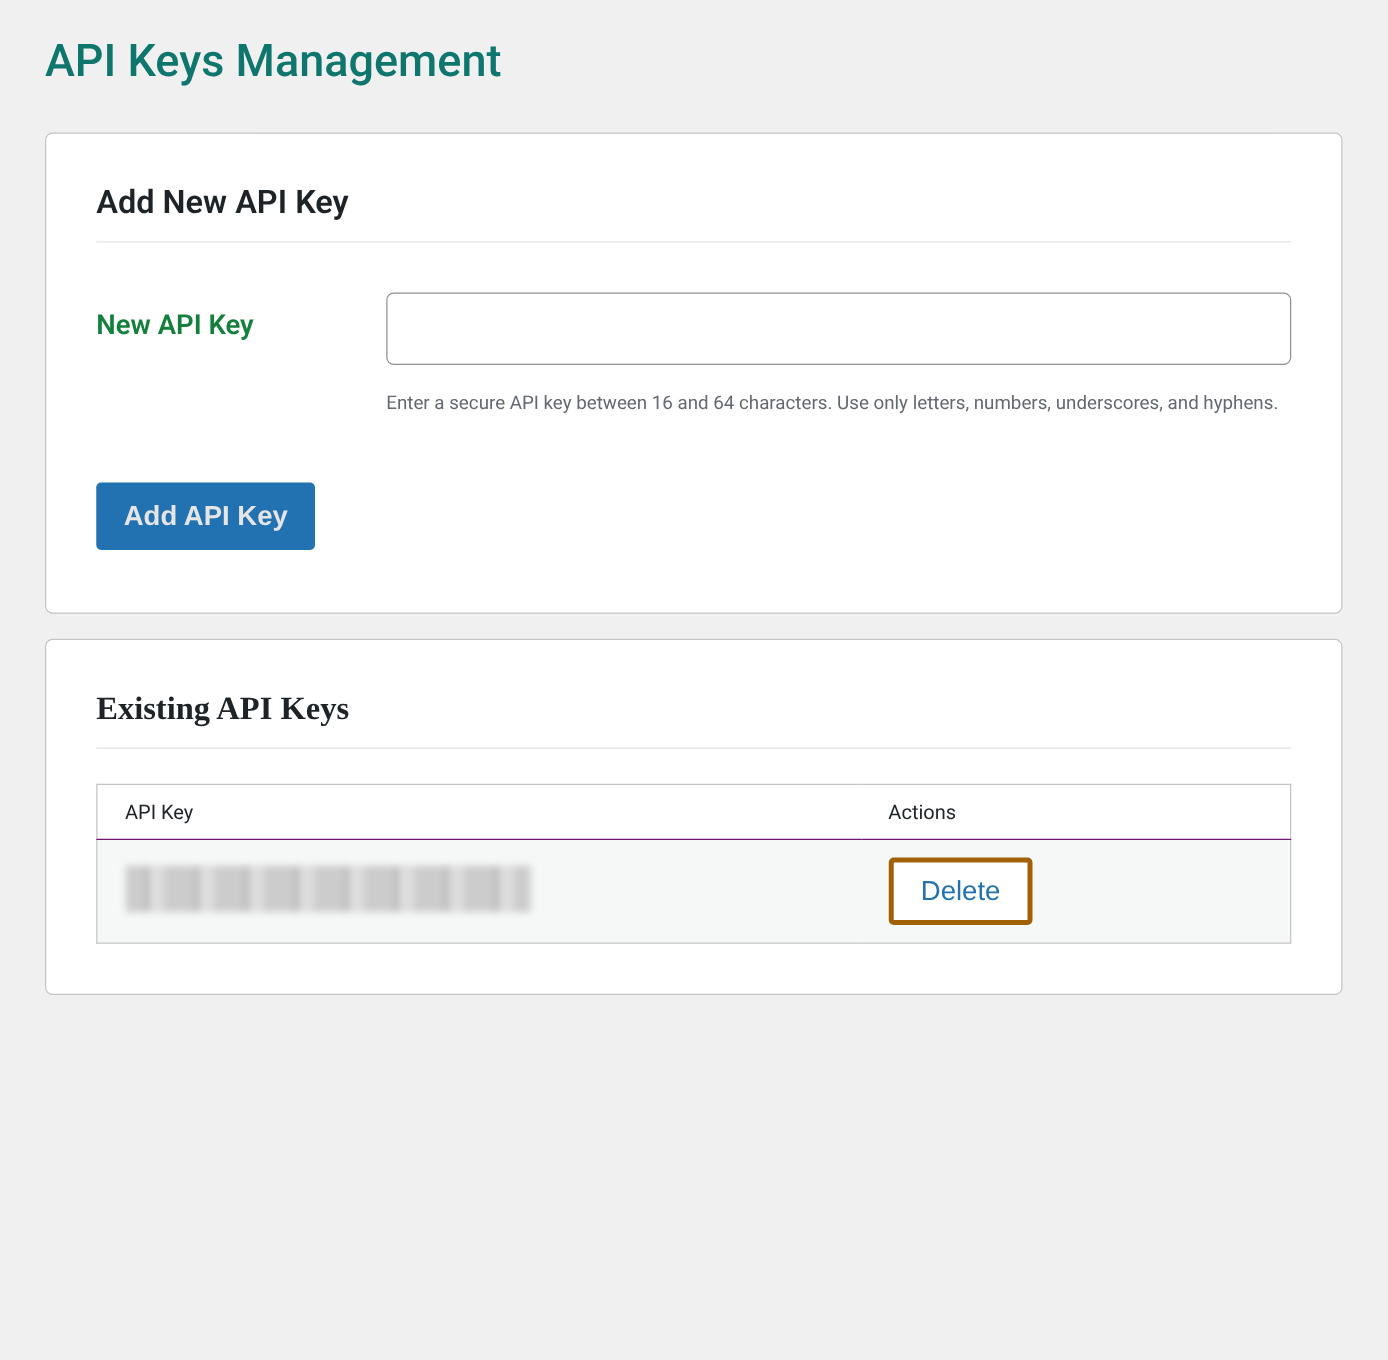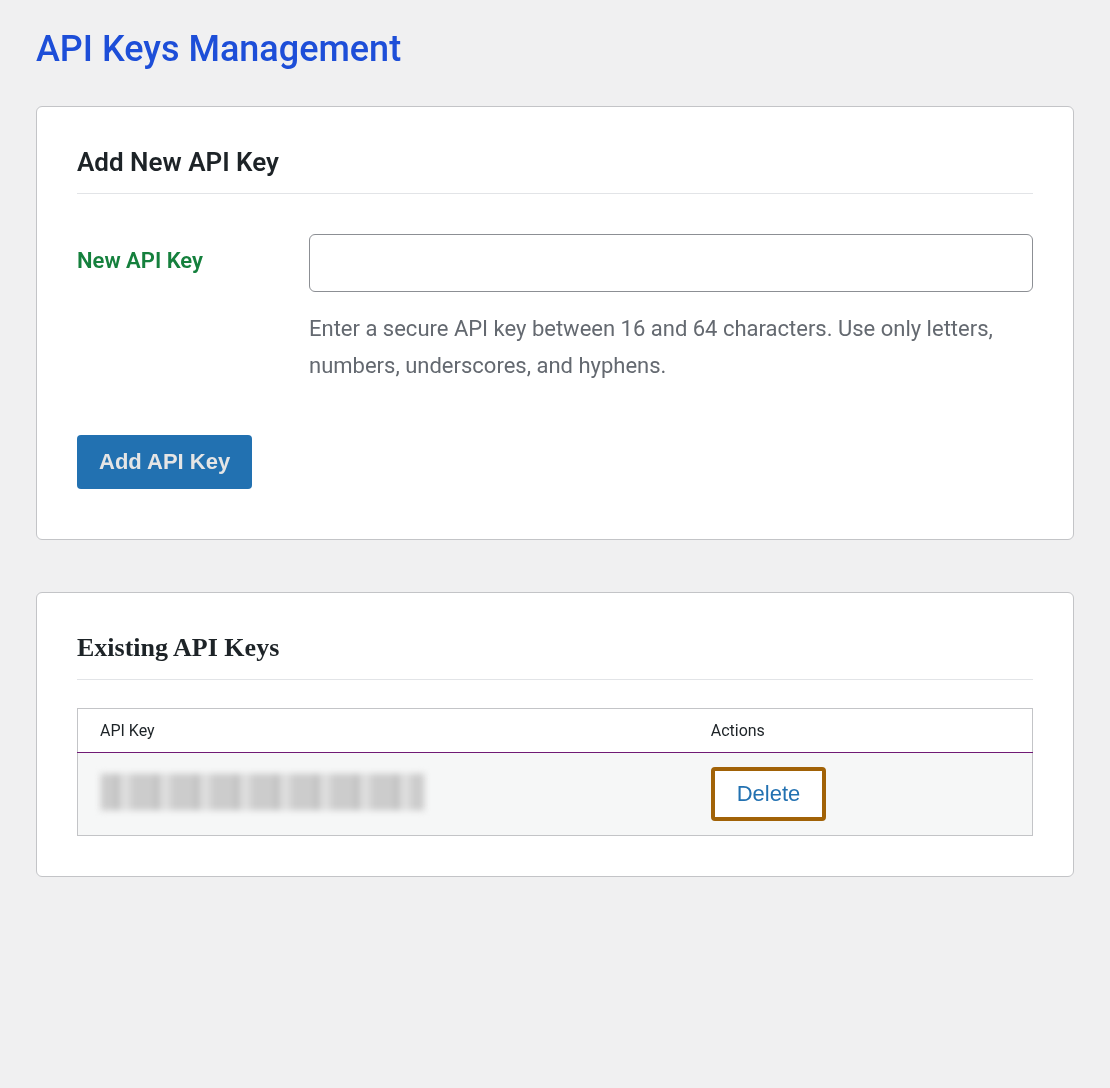--- a/index.html
+++ b/index.html
@@ -9,30 +9,30 @@
     }
     body {
       font-family: -apple-system, BlinkMacSystemFont, "Segoe UI", Roboto, Helvetica, Arial, sans-serif;
       background: #f0f0f1;
       padding: 20px 36px;
       color: #1d2327;
     }
     .page-title {
       font-size: 36px;
       font-weight: 500;
-      color: #1d4ed8;
+      color: #0f766e;
       margin-bottom: 36px;
       margin-top: 8px;
     }
     .card {
       background: #fff;
       border: 1px solid #c3c4c7;
       border-radius: 6px;
       padding: 40px 40px 50px 40px;
-      margin-bottom: 52px;
+      margin-bottom: 20px;
     }
     .card-title {
       font-size: 26px;
       font-weight: 600;
       color: #1d2327;
       padding-bottom: 16px;
       border-bottom: 1px solid #e2e4e7;
       margin-bottom: 40px;
     }
     .card-title.existing {
@@ -58,21 +58,21 @@
     .text-input {
       width: 100%;
       height: 58px;
       border: 1px solid #8c8f94;
       border-radius: 6px;
       padding: 10px 14px;
       font-size: 20px;
       background: #fff;
     }
     .help-text {
-      font-size: 22px;
+      font-size: 15px;
       color: #646970;
       margin-top: 18px;
       line-height: 1.7;
     }
     .btn-primary {
       display: inline-block;
       background: #2271b1;
       color: #e5e5e5;
       border: none;
       border-radius: 4px;

